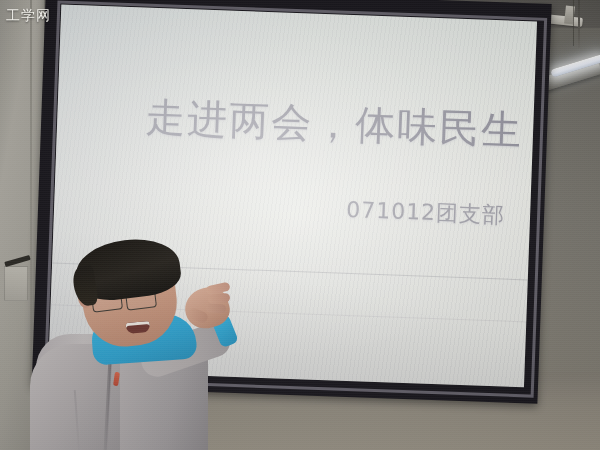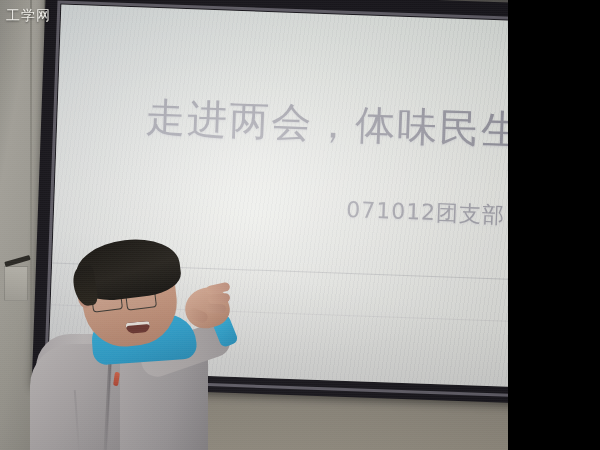--- a/index.html
+++ b/index.html
@@ -1,17 +1,17 @@
 <!DOCTYPE html>
 <html><head>
 <meta charset="utf-8">
 <style>
   html,body{margin:0;padding:0;background:#000;}
   #scene{
-    position:relative;width:508px;height:450px;overflow:hidden;
+    position:relative;width:600px;height:450px;overflow:hidden;
     font-family:"DejaVu Sans","Liberation Sans",sans-serif;
     background:#6d6a63;
   }
 
   
   .wall-main{
     position:absolute;left:0;top:0;width:600px;height:450px;
     background:
       linear-gradient(175deg,#6f6d66 0%,#76736b 30%,#817d73 60%,#8e897d 100%);
   }

